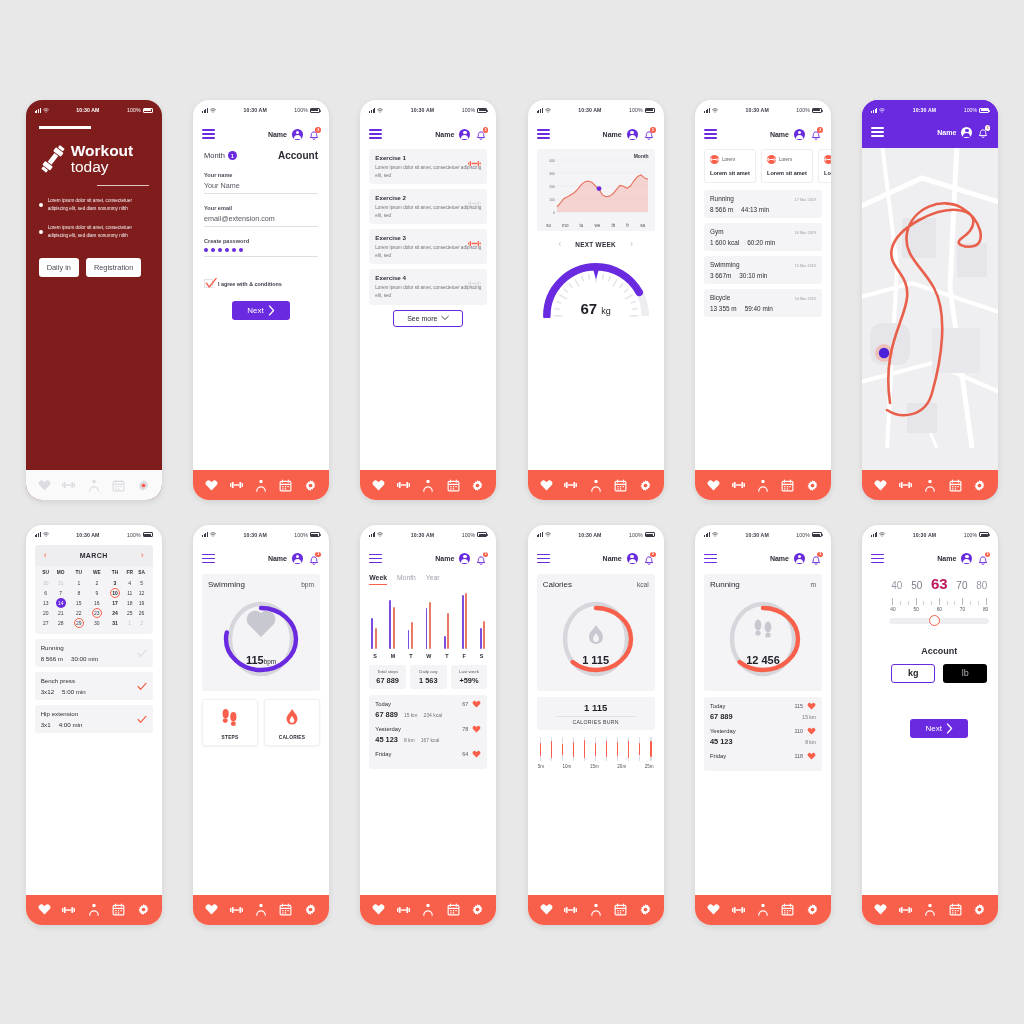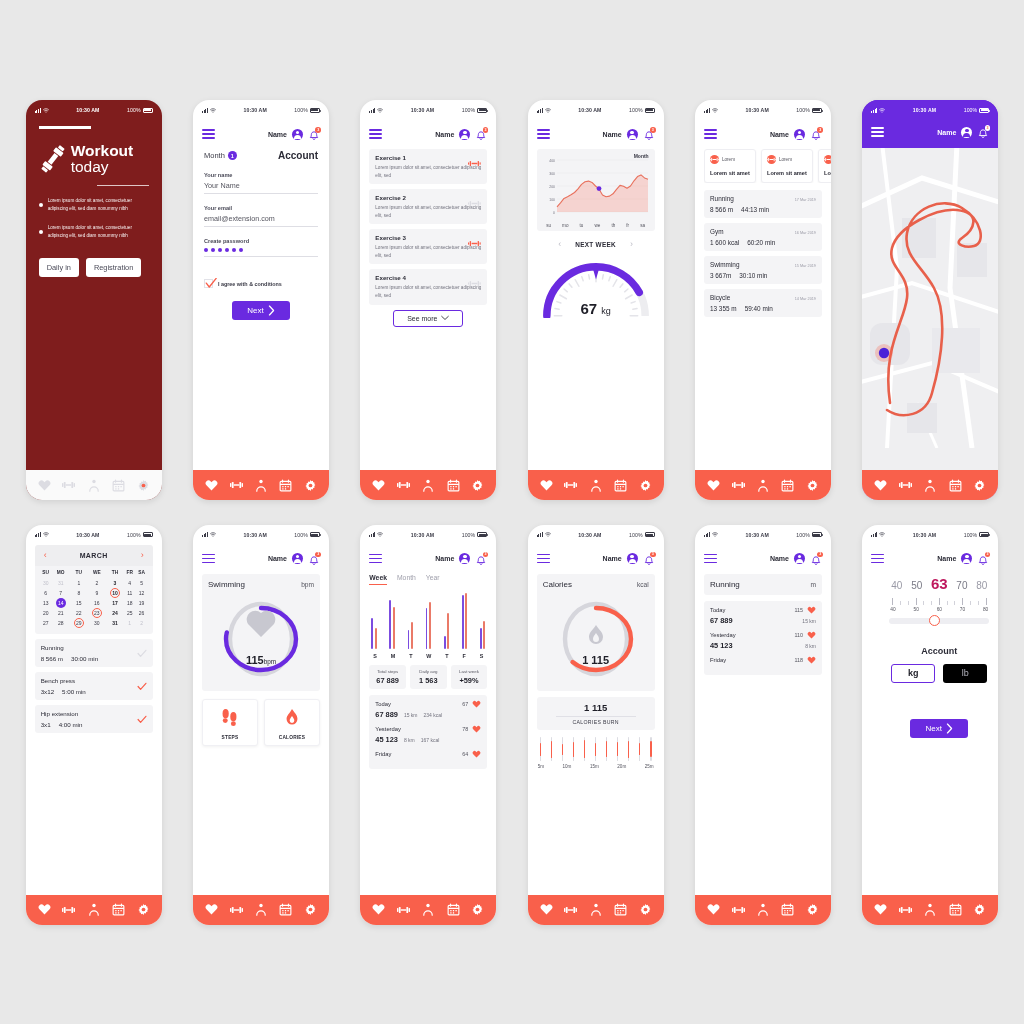--- a/index.html
+++ b/index.html
@@ -1717,20 +1717,35 @@
       <span class="badge ">3</span>
     </div>
   </div>
     <div class="content">
             <div class="s8">
     <div class="panel">
       <div class="ph">
                   <span class="t">Running</span>
       <span class="u">m</span>
                 </div>
+      <div class="ringwrap">
+                  <svg viewBox="0 0 84 92" width="84" height="92">
+    <g transform="translate(42,46)">
+      <ellipse rx="31" ry="35" fill="none" stroke="#d6d6dc" stroke-width="4.4"></ellipse>
+      <ellipse rx="31" ry="35" fill="none" stroke="#f9604b" stroke-width="4.4" stroke-linecap="round" stroke-dasharray="128.8 207.7" transform="rotate(-90)"></ellipse>
+      <g transform="translate(0,-14)" fill="#c8c8d0">
+                        <ellipse cx="-5" cy="0" rx="3.4" ry="5.4"></ellipse>
+                        <ellipse cx="-5" cy="8" rx="2.7" ry="2.6"></ellipse>
+                        <ellipse cx="5" cy="2" rx="3.4" ry="5.4"></ellipse>
+                        <ellipse cx="5" cy="10" rx="2.7" ry="2.6"></ellipse>
+                      </g>
+                    </g>
+                  </svg>
+        <div class="ctr">12 456</div>
+                </div>
               </div>
     <div class="daylist">
                 <div class="dlrow">
       <div class="a">
                     <span class="d">Today</span>
       <span class="r">
                       <span>115</span>
                       <svg viewBox="0 0 16 15" width="9" height="8">
                         <path d="M8 14 1.8 7.8a3.5 3.5 0 0 1 5-4.9L8 4.1l1.2-1.2a3.5 3.5 0 0 1 5 4.9z" fill="#f9604b"></path>
                       </svg>

